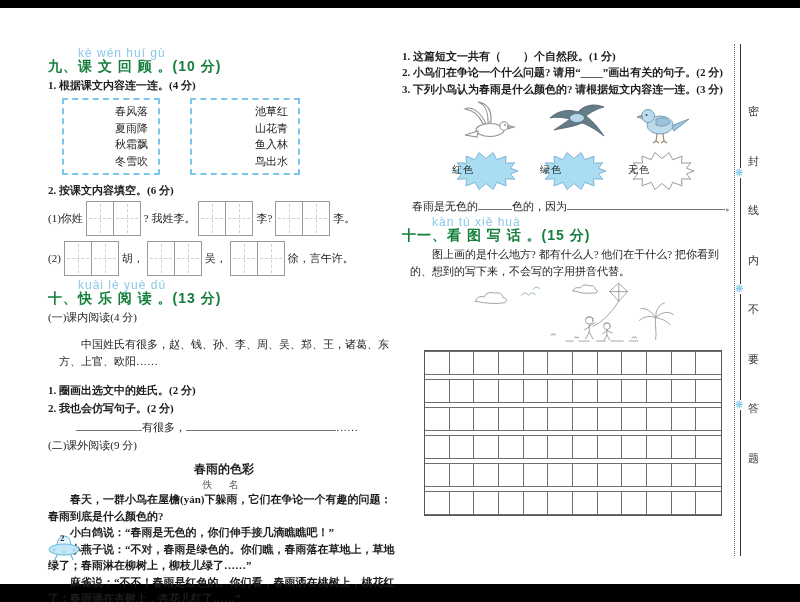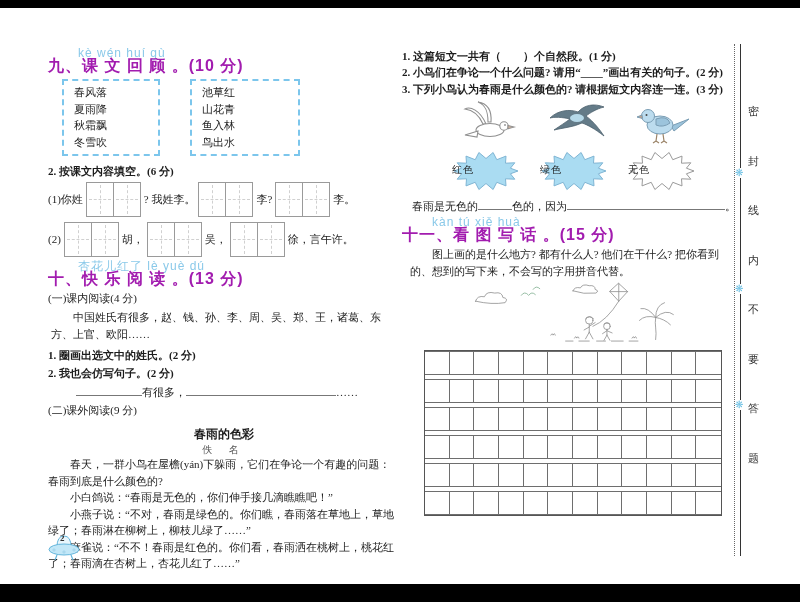--- a/index.html
+++ b/index.html
@@ -8,46 +8,46 @@
   .bar{position:absolute;left:0;width:800px;background:#000;}
   #bar-top{top:0;height:8px;}
   #bar-bottom{top:584px;height:18px;}
 
   
   #col-left{position:absolute;left:48px;top:48px;width:352px;}
   #col-right{position:absolute;left:402px;top:48px;width:338px;}
 
   .pinyin{font-family:"Liberation Sans","DejaVu Sans",sans-serif;font-size:12px;color:#8ac9e9;
           letter-spacing:1px;margin-left:30px;line-height:10px;}
-  .sec-head{font-family:"Liberation Sans","DejaVu Sans",sans-serif;font-weight:bold;font-size:16px;
-            color:#a21caf;letter-spacing:1px;line-height:16px;margin-bottom:3px;}
+  .sec-head{font-family:"Liberation Sans","DejaVu Sans",sans-serif;font-weight:bold;font-size:14px;
+            color:#15803d;letter-spacing:1px;line-height:16px;margin-bottom:3px;}
   .q{line-height:16px;font-weight:600;}
   .plain{line-height:16px;}
 
   
   .match-wrap{display:flex;gap:30px;margin:5px 0 7px 14px;}
   .match-box{border:2px dashed #7cc6ec;padding:3px 10px 4px;}
   .mb1{width:74px;}
   .mb2{width:86px;}
-  .match-row{display:flex;justify-content:flex-start;line-height:16.5px;}
+  .match-row{display:flex;justify-content:flex-end;line-height:16.5px;}
 
   
   .fill-line{display:flex;align-items:center;line-height:38px;height:40px;white-space:nowrap;}
   .tzg{display:inline-flex;margin:0 3px;}
   .tzg-cell{position:relative;width:26px;height:33px;border:1px solid #9a9a9a;}
   .tzg-cell + .tzg-cell{border-left:none;}
   .tzg-cell::before{content:'';position:absolute;left:50%;top:2px;bottom:2px;border-left:1px dashed #d0d0d0;}
   .tzg-cell::after{content:'';position:absolute;top:50%;left:2px;right:2px;border-top:1px dashed #d0d0d0;}
 
   .blank{display:inline-block;border-bottom:1px solid #777;height:13px;vertical-align:baseline;}
 
   .essay-title{text-align:center;font-weight:bold;font-size:12px;line-height:17px;margin-top:7px;}
   .essay-author{text-align:center;color:#555;font-size:10px;letter-spacing:7px;line-height:13px;}
-  .essay p{margin:0;text-indent:2em;line-height:16.5px;}
-  .indent-p{margin:3px;text-indent:2em;line-height:17px;}
+  .essay p{margin:0;text-indent:2em;line-height:16.5px;font-weight:bold;}
+  .indent-p{margin:11px;text-indent:2em;line-height:17px;}
 
   
   .birds-row{display:flex;justify-content:space-between;padding:2px 48px 0 58px;height:48px;}
   .bursts-row{display:flex;justify-content:space-between;padding:2px 44px 4px 50px;height:42px;}
   .burst{position:relative;width:68px;height:42px;}
   .burst svg{position:absolute;left:0;top:0;}
   .burst span{position:absolute;left:0;top:13px;width:68px;text-align:left;font-size:10px;letter-spacing:1px;}
 
   
   #writing-grid{margin:4px 0 0 22px;width:296px;border:1.5px solid #555;padding:0;}
@@ -71,20 +71,21 @@
 </style>
 </head>
 <body>
 
 <div class="bar" id="bar-top"></div>
 <div class="bar" id="bar-bottom"></div>
 
 <div id="col-left">
   <div class="pinyin">kè wén huí gù</div>
   <div class="sec-head">九、课 文 回 顾 。(10 分)</div>
+  <div class="q">1. 根据课文内容连一连。(4 分)</div>
 
   <div class="match-wrap">
     <div class="match-box mb1">
         <div class="match-row">
           <span>春风</span>
           <span>落</span>
         </div>
         <div class="match-row">
           <span>夏雨</span>
           <span>降</span>
@@ -150,21 +151,21 @@
         <span class="tzg-cell"></span>
       </span>
     <span>吴，</span>
     <span class="tzg">
         <span class="tzg-cell"></span>
         <span class="tzg-cell"></span>
       </span>
     <span>徐，言午许。</span>
   </div>
 
-  <div class="pinyin" style="margin-top:2px;">杏花儿红了 lè yuè dú</div>
+  <div class="pinyin" style="margin-top:2px;">kuài lè yuè dú</div>
   <div class="sec-head">十、快 乐 阅 读 。(13 分)</div>
   <div class="plain">(一)课内阅读(4 分)</div>
   <p class="indent-p">中国姓氏有很多，赵、钱、孙、李、周、吴、郑、王，诸葛、东方、上官、欧阳……</p>
   <div class="q" style="line-height:18px;">1. 圈画出选文中的姓氏。(2 分)</div>
   <div class="q" style="line-height:18px;">2. 我也会仿写句子。(2 分)</div>
   <div style="line-height:18px;margin-left:28px;">
     <span class="blank" style="width:66px;"></span><span>有很多，</span><span class="blank" style="width:150px;"></span><span>……</span>
   </div>
   <div class="plain" style="line-height:18px;">(二)课外阅读(9 分)</div>
 

